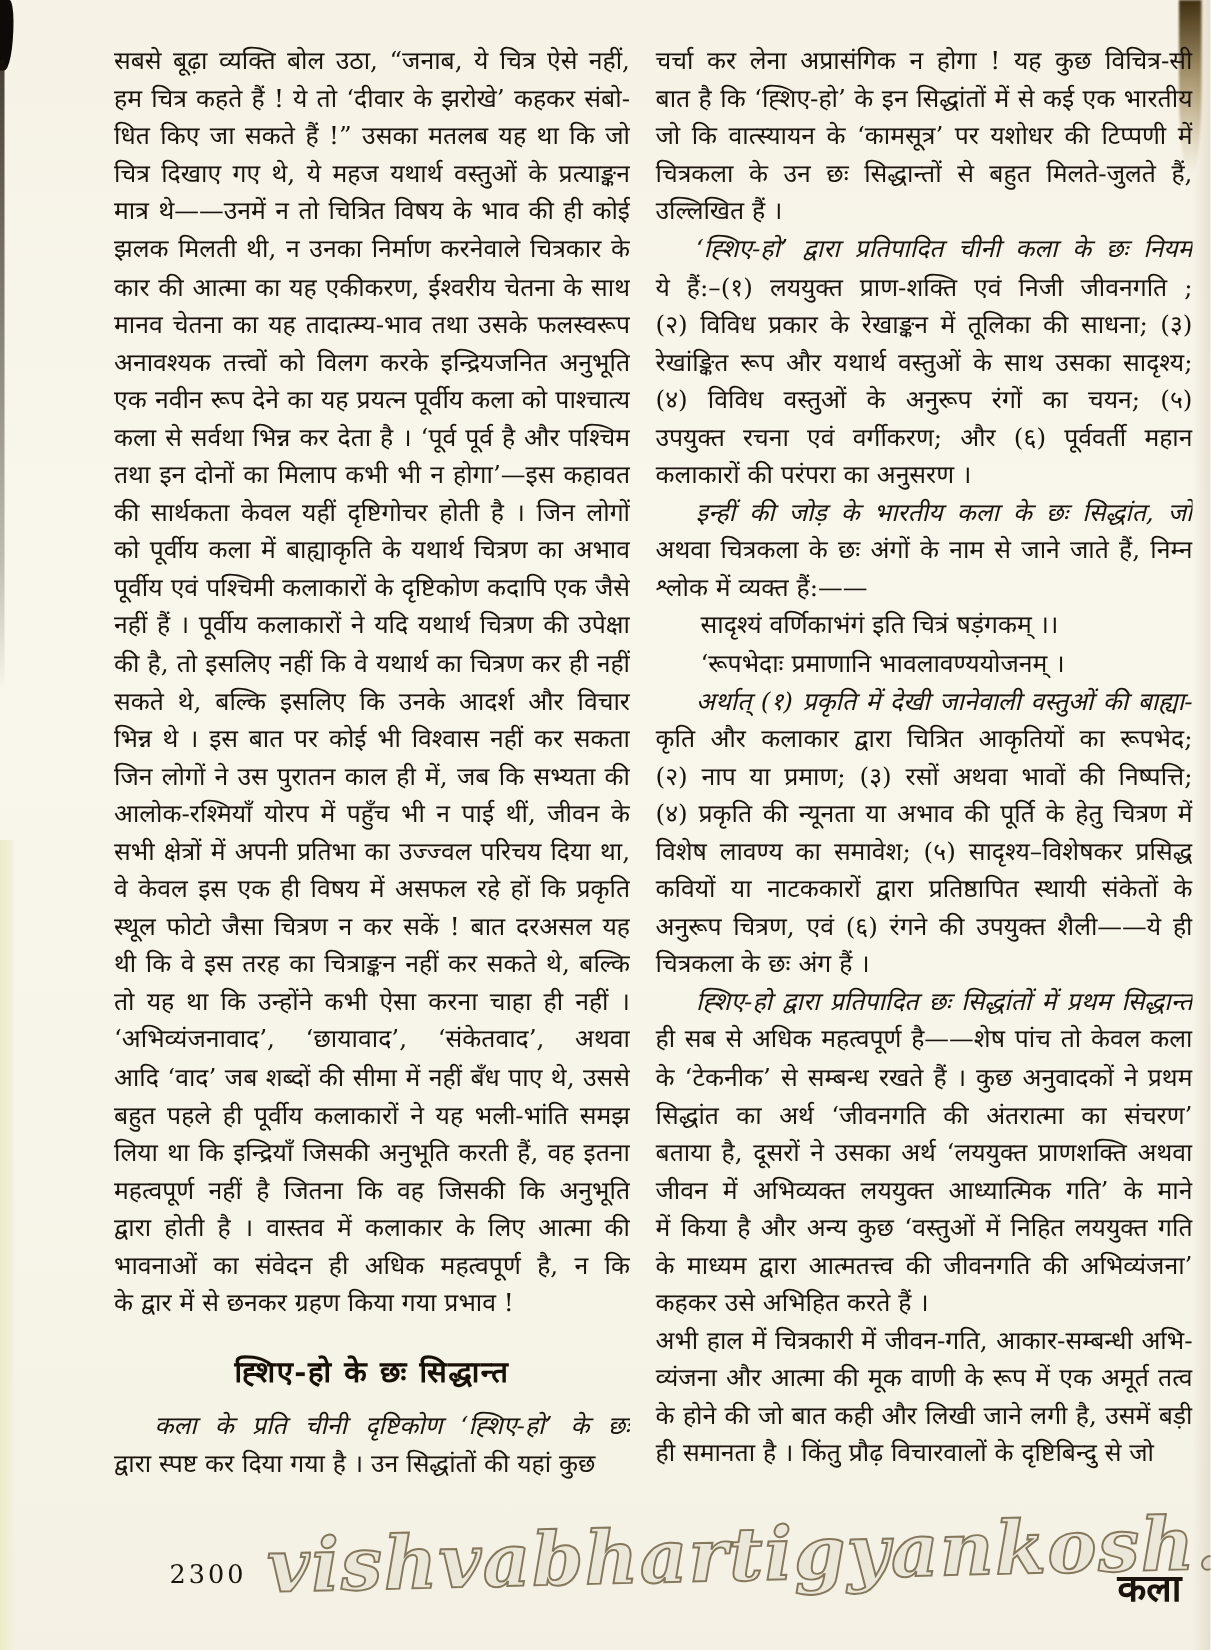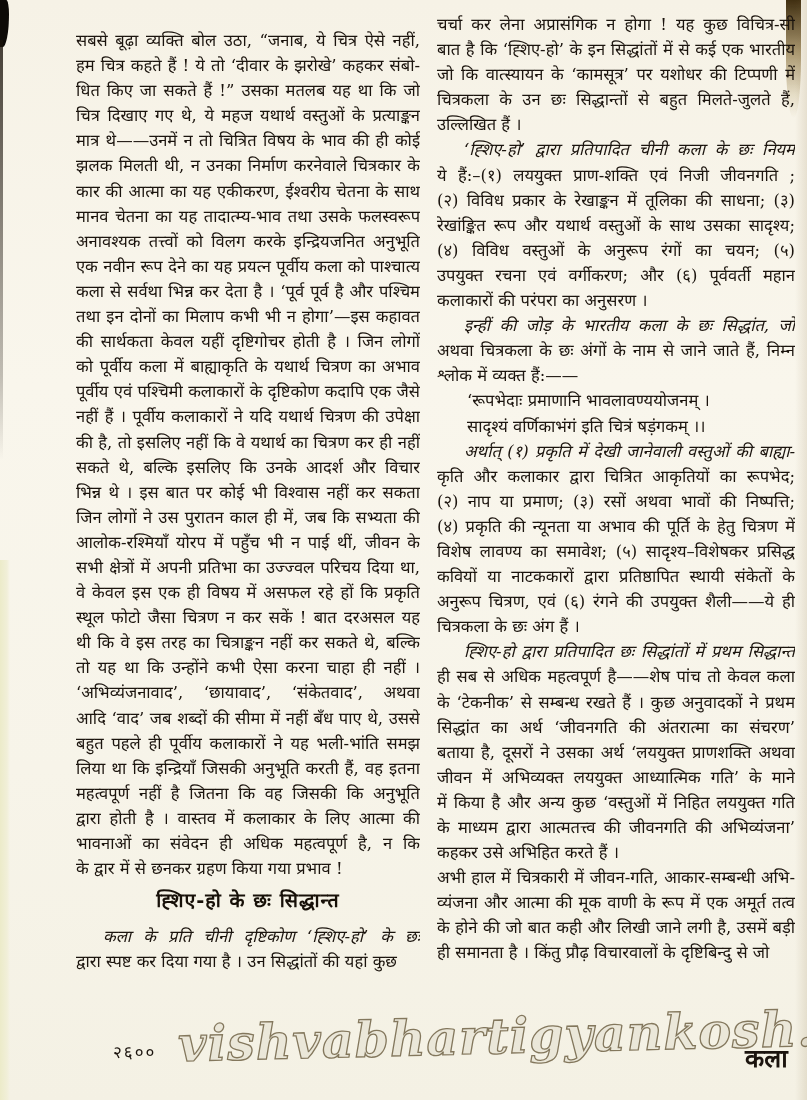--- a/index.html
+++ b/index.html
@@ -4,31 +4,31 @@
 <style>
   html,body{margin:0;padding:0;}
   body{
     width:807px;height:1100px;position:relative;overflow:hidden;
     background:linear-gradient(180deg,#f6f2e6 0%,#f9f6ec 35%,#f7f4e9 70%,#f4f1e4 100%);
     font-family:"DejaVu Serif","Liberation Serif",serif;
     color:#1b140e;
   }
   .col{position:absolute;font-size:16.5px;line-height:25.1px;}
   .col-left{left:76px;top:28px;width:344px;}
-  .col-right{left:437px;top:12px;width:358px;}
+  .col-right{left:437px;top:28px;width:358px;}
   .tline{
     text-align:justify;text-align-last:justify;
     height:25.1px;overflow:hidden;white-space:normal;
   }
   .tlast{text-align-last:left;}
   .tindent{text-indent:27px;font-style:italic;}
   .shloka .tline{text-align-last:left;padding-left:30px;}
   .section-heading{
     text-align:center;font-size:19.5px;font-weight:bold;
-    margin:7px 0 11px 0;letter-spacing:1px;color:#171008;
+    margin:21px 0 11px 0;letter-spacing:1px;color:#171008;
   }
   .footer-row{position:absolute;left:0;top:1038px;width:807px;height:30px;}
   .page-number{position:absolute;left:113px;top:2px;font-size:17px;letter-spacing:2px;}
   .running-title{position:absolute;left:745px;top:2px;font-size:25px;font-weight:bold;}
   .watermark{
     position:absolute;left:178px;top:1008px;width:590px;
     font-size:49px;font-style:italic;font-weight:bold;letter-spacing:1px;
     color:rgba(120,105,70,0.07);
     -webkit-text-stroke:1.3px rgba(95,80,50,0.75);
     transform:rotate(-1.4deg);
@@ -116,22 +116,22 @@
       <div class="tline">(४) विविध वस्तुओं के अनुरूप रंगों का चयन; (५)</div>
       <div class="tline">उपयुक्त रचना एवं वर्गीकरण; और (६) पूर्ववर्ती महान</div>
       <div class="tline tlast">कलाकारों की परंपरा का अनुसरण ।</div>
     </div>
   <div>
       <div class="tline tindent">इन्हीं की जोड़ के भारतीय कला के छः सिद्धांत, जो ‘षड़ङ्ग’</div>
       <div class="tline">अथवा चित्रकला के छः अंगों के नाम से जाने जाते हैं, निम्न</div>
       <div class="tline tlast">श्लोक में व्यक्त हैं:——</div>
     </div>
   <div class="shloka">
+      <div class="tline tlast">सादृश्यं वर्णिकाभंगं इति चित्रं षड़ंगकम् ।।</div>
       <div class="tline">‘रूपभेदाः प्रमाणानि भावलावण्ययोजनम् ।</div>
-      <div class="tline tlast">सादृश्यं वर्णिकाभंगं इति चित्रं षड़ंगकम् ।।</div>
     </div>
   <div>
       <div class="tline tindent">अर्थात् (१) प्रकृति में देखी जानेवाली वस्तुओं की बाह्या-</div>
       <div class="tline">कृति और कलाकार द्वारा चित्रित आकृतियों का रूपभेद;</div>
       <div class="tline">(२) नाप या प्रमाण; (३) रसों अथवा भावों की निष्पत्ति;</div>
       <div class="tline">(४) प्रकृति की न्यूनता या अभाव की पूर्ति के हेतु चित्रण में</div>
       <div class="tline">विशेष लावण्य का समावेश; (५) सादृश्य–विशेषकर प्रसिद्ध</div>
       <div class="tline">कवियों या नाटककारों द्वारा प्रतिष्ठापित स्थायी संकेतों के</div>
       <div class="tline">अनुरूप चित्रण, एवं (६) रंगने की उपयुक्त शैली——ये ही</div>
       <div class="tline tlast">चित्रकला के छः अंग हैं ।</div>
@@ -151,15 +151,15 @@
       <div class="tline">अभी हाल में चित्रकारी में जीवन-गति, आकार-सम्बन्धी अभि-</div>
       <div class="tline">व्यंजना और आत्मा की मूक वाणी के रूप में एक अमूर्त तत्व</div>
       <div class="tline">के होने की जो बात कही और लिखी जाने लगी है, उसमें बड़ी</div>
       <div class="tline tlast">ही समानता है । किंतु प्रौढ़ विचारवालों के दृष्टिबिन्दु से जो</div>
     </div>
 </div>
 
 <div class="watermark">vishvabhartigyankosh.in</div>
 
 <div class="footer-row">
-  <span class="page-number">२६००</span>
+  <span class="page-number">2300</span>
   <span class="running-title">कला</span>
 </div>
 
 </body></html>

